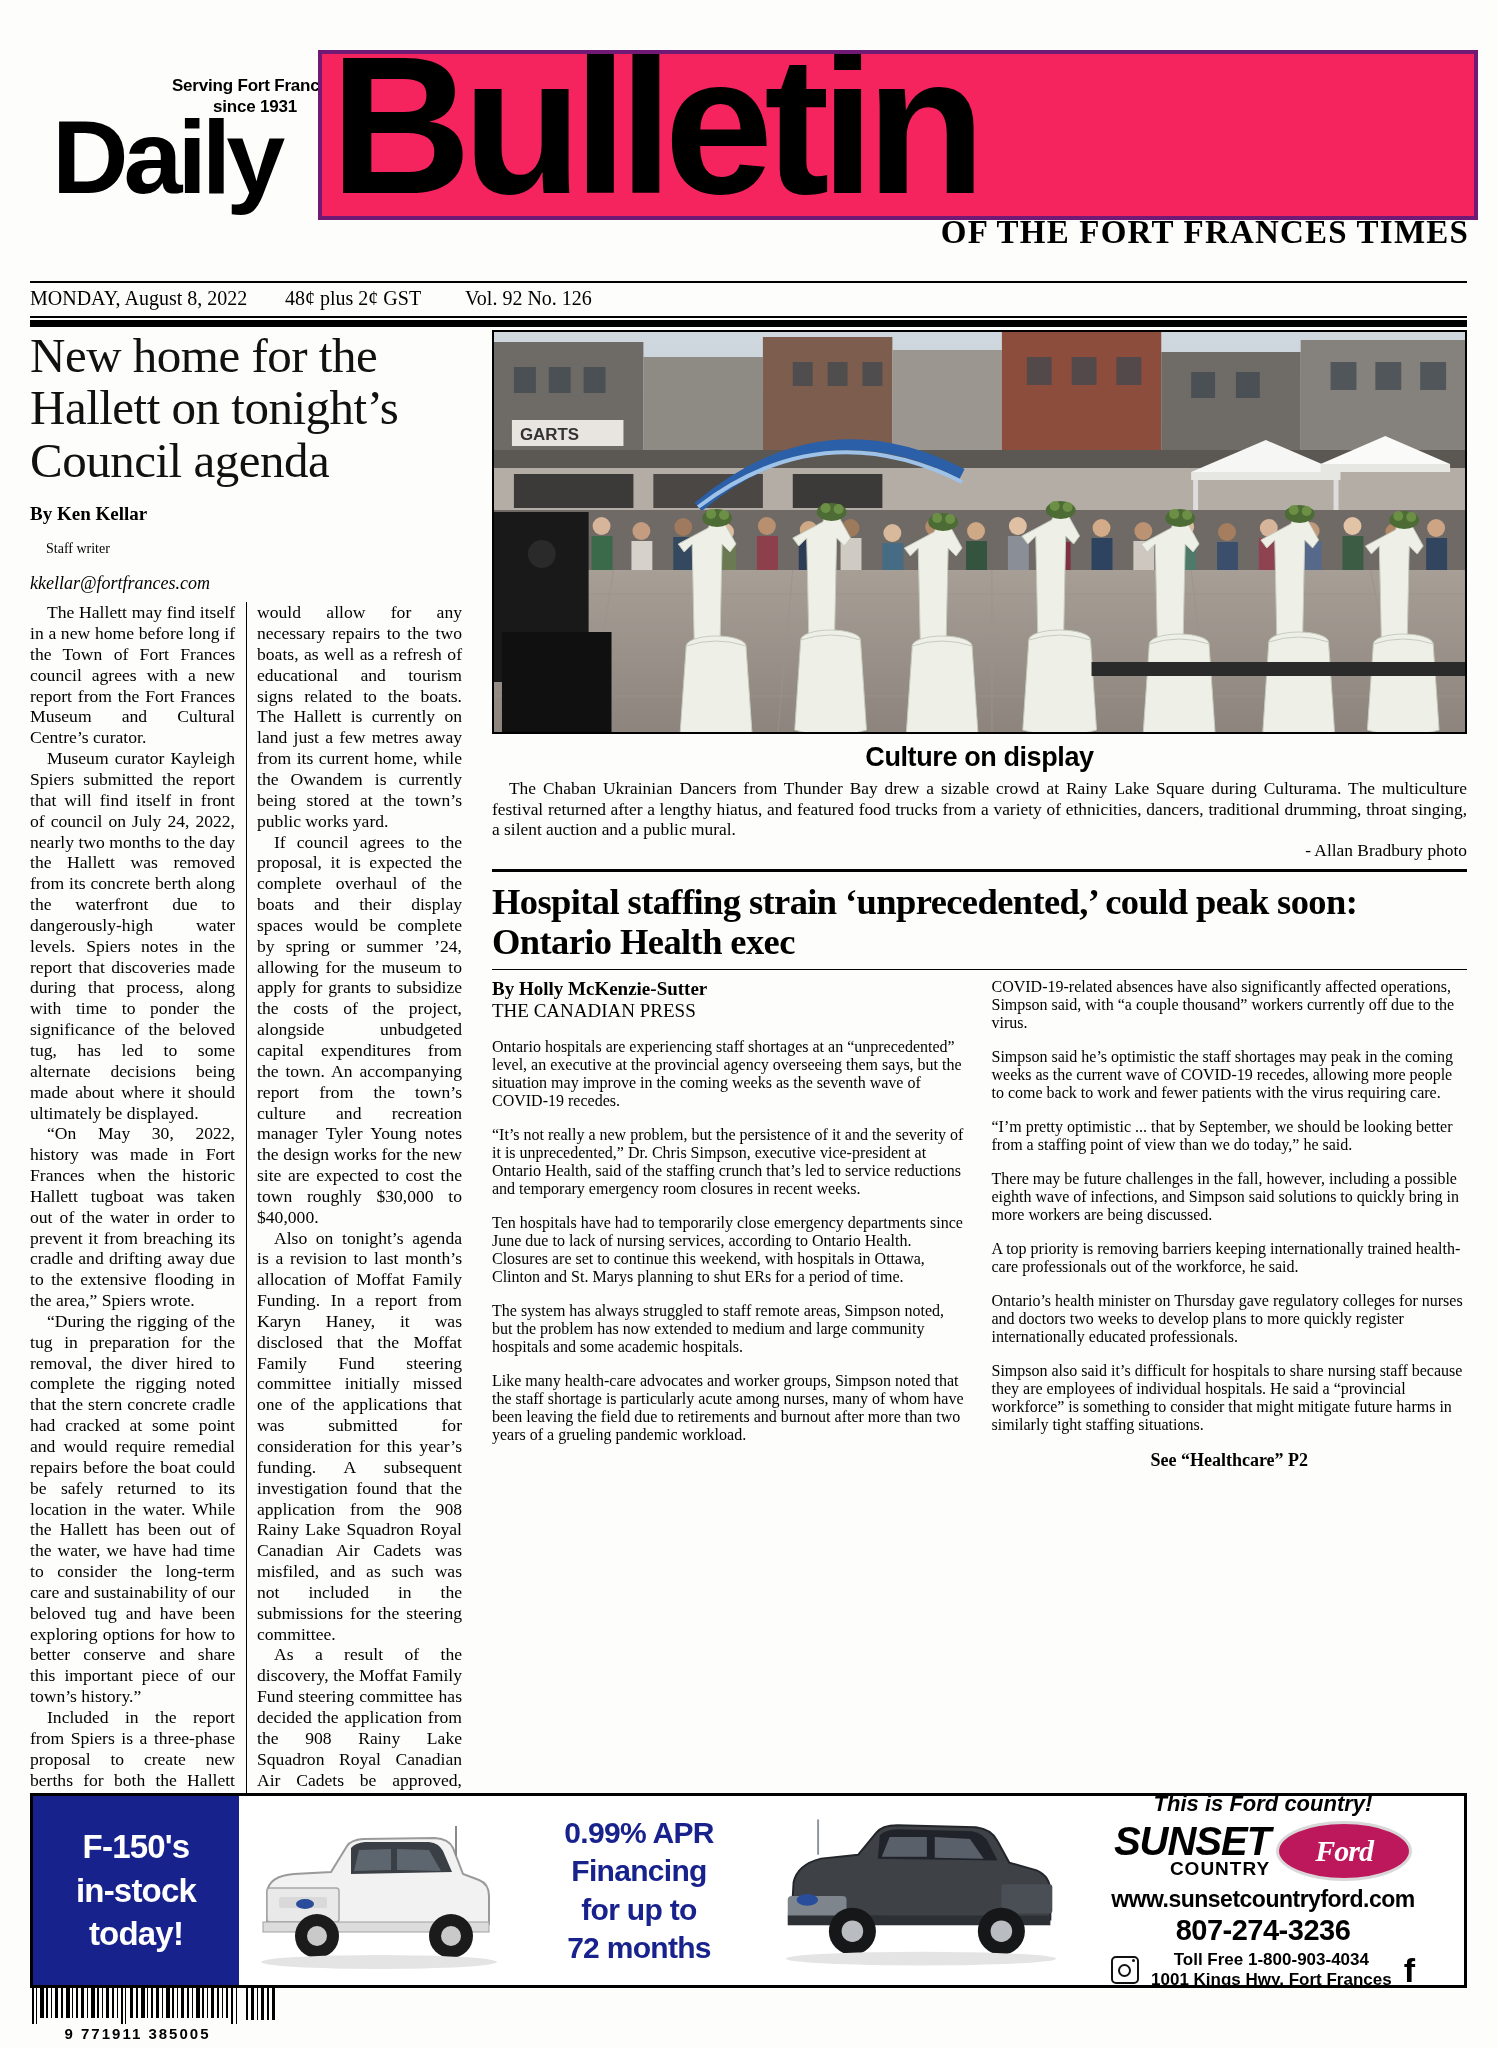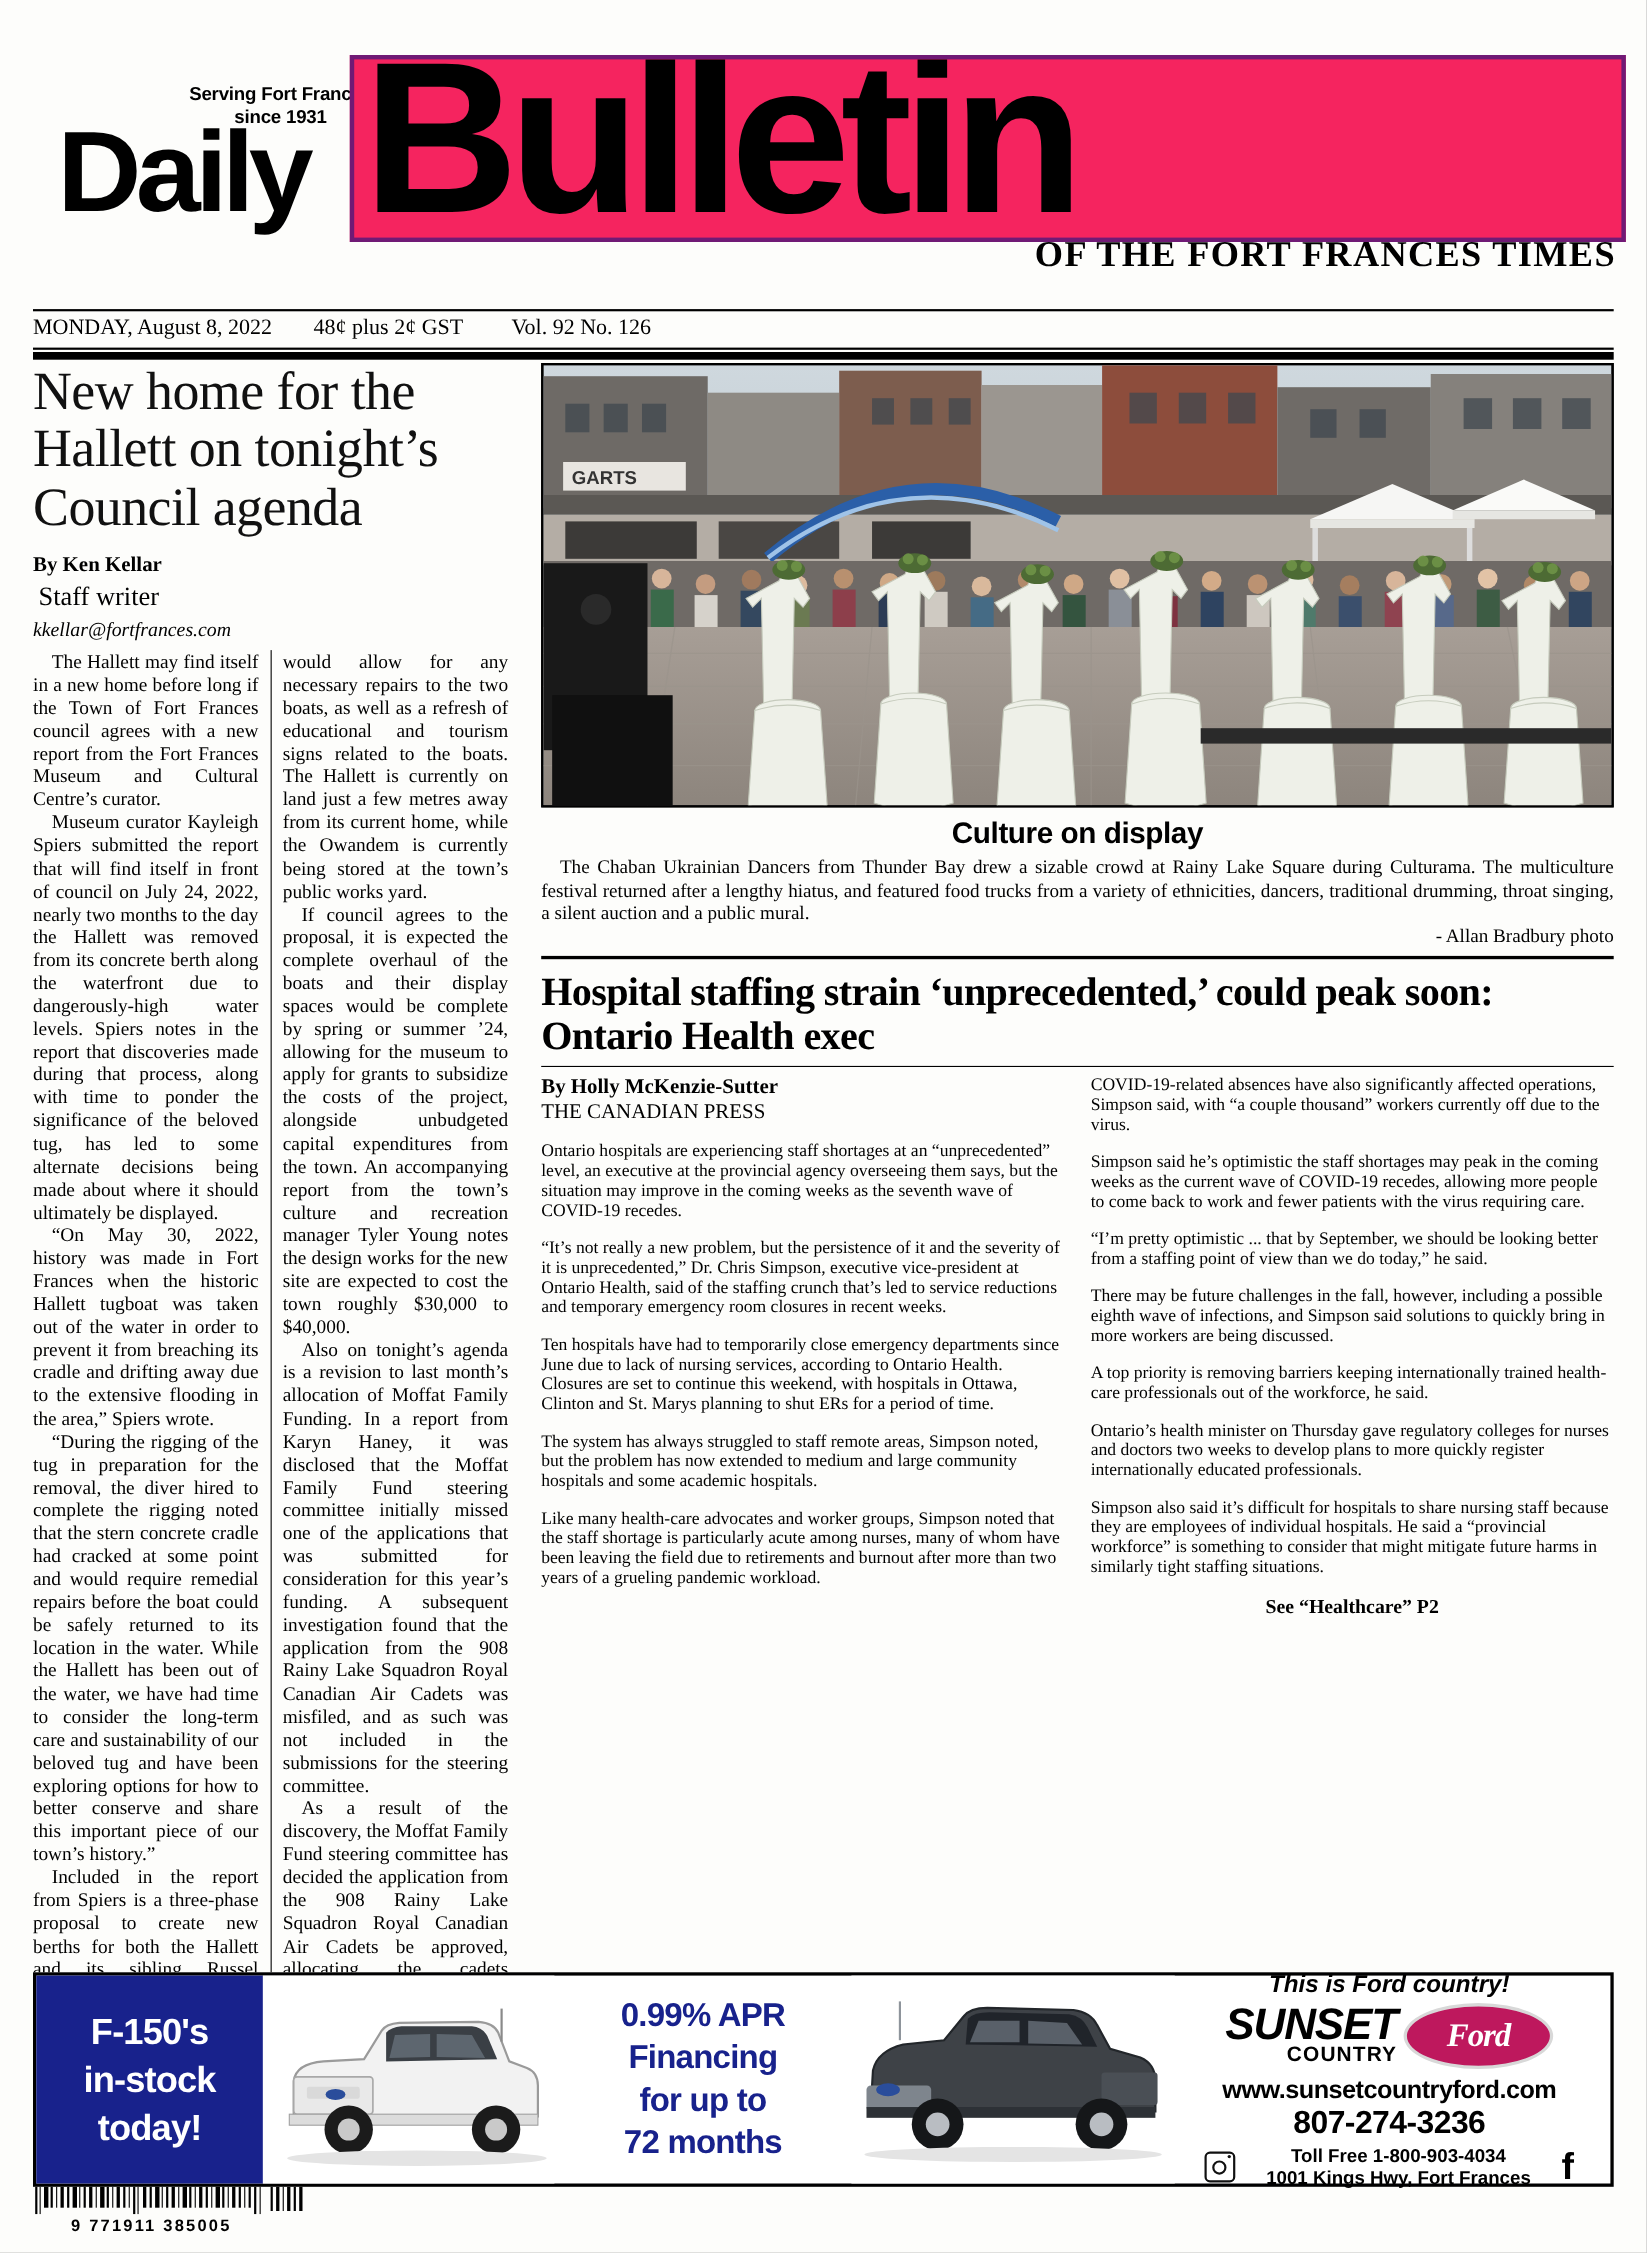--- a/index.html
+++ b/index.html
@@ -51,21 +51,21 @@
   
   .content{position:absolute;left:30px;top:330px;width:1437px;}
   .left-col{position:absolute;left:0;top:0;width:432px;}
   .right-col{position:absolute;left:462px;top:0;width:975px;}
 
   h1.lead{
     font-size:49px;line-height:1.07;font-weight:400;margin:0 0 16px 0;
     letter-spacing:-0.5px;color:#111;
   }
   .byline{font-weight:bold;font-size:19px;margin:0;}
-  .bytitle{font-size:24px;margin:5px;font-family:Liberation Serif, serif;}
+  .bytitle{font-size:14px;margin:16px;font-family:Liberation Serif, serif;}
   .byemail{font-size:18px;font-style:italic;margin:0 0 8px 0;}
 
   .cols2{column-count:2;column-gap:22px;column-rule:1px solid #000;}
   .cols2 p, .cols3 p{
     margin:0;font-size:17.6px;line-height:1.185;text-align:justify;
     text-indent:17px;hyphens:auto;-webkit-hyphens:auto;
   }
   .jump{text-align:center !important;text-indent:0 !important;font-weight:bold;font-size:18px;margin-top:5px !important;}
 
   
@@ -128,21 +128,21 @@
   .sunset-big{font-weight:bold;font-style:italic;font-size:40px;letter-spacing:-1px;}
   .sunset-small{font-weight:bold;font-size:19px;letter-spacing:1px;text-align:right;display:block;}
   .ford-oval{
     width:130px;height:54px;border-radius:50%;background:#be185d;
     border:3px solid #d8d8d8;display:flex;align-items:center;justify-content:center;
     color:#fff;font-family:"Liberation Serif",serif;font-style:italic;font-weight:bold;
     font-size:30px;letter-spacing:-1px;
   }
   .ad-web{font-weight:bold;font-size:23px;margin-top:3px;letter-spacing:-0.5px;}
   .ad-phone{font-weight:bold;font-size:29px;letter-spacing:-0.5px;margin:1px 0;}
-  .ad-bottom{display:flex;align-items:center;gap:28px;margin-top:2px;}
+  .ad-bottom{display:flex;align-items:center;gap:12px;margin-top:2px;}
   .ad-small{font-weight:bold;font-size:17px;line-height:1.2;text-align:center;}
   .ig-icon{width:24px;height:24px;border:2.5px solid #111;border-radius:5px;position:relative;}
   .ig-icon:before{content:"";position:absolute;left:5px;top:6px;width:9px;height:9px;border:2.5px solid #111;border-radius:50%;}
   .ig-icon:after{content:"";position:absolute;right:2px;top:1px;width:3px;height:3px;background:#111;border-radius:50%;}
   .fb-icon{font-family:"Liberation Sans",sans-serif;font-weight:bold;font-size:34px;line-height:1;}
 </style>
 </head>
 <body>
 
 <div class="page">

